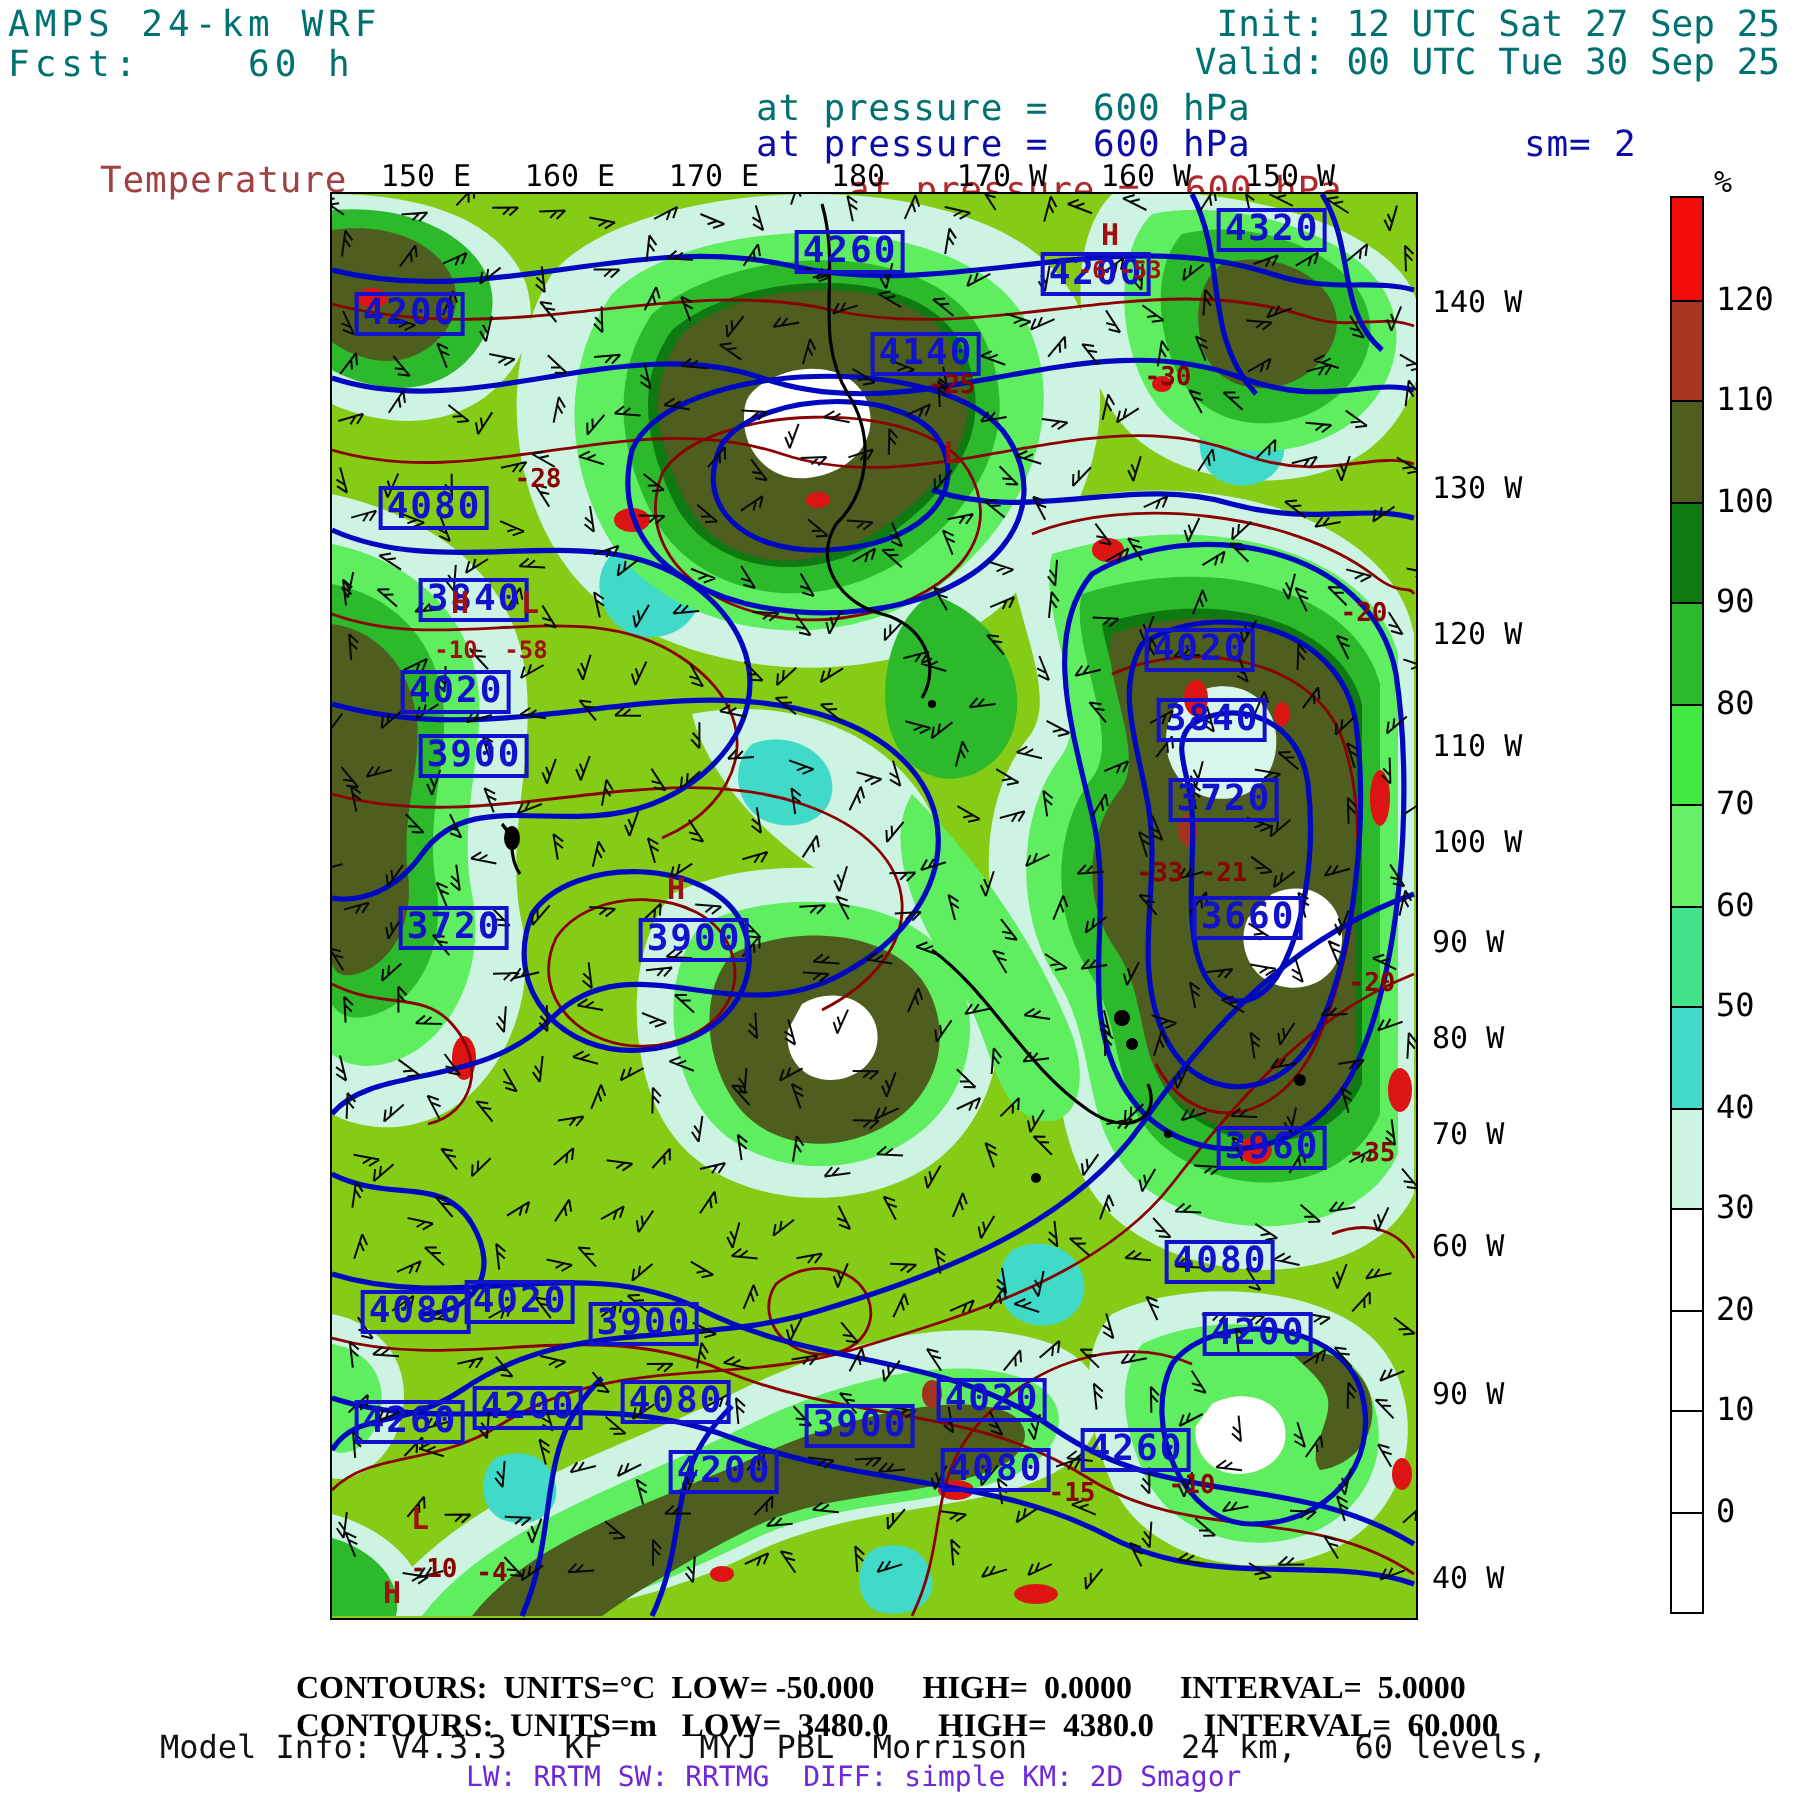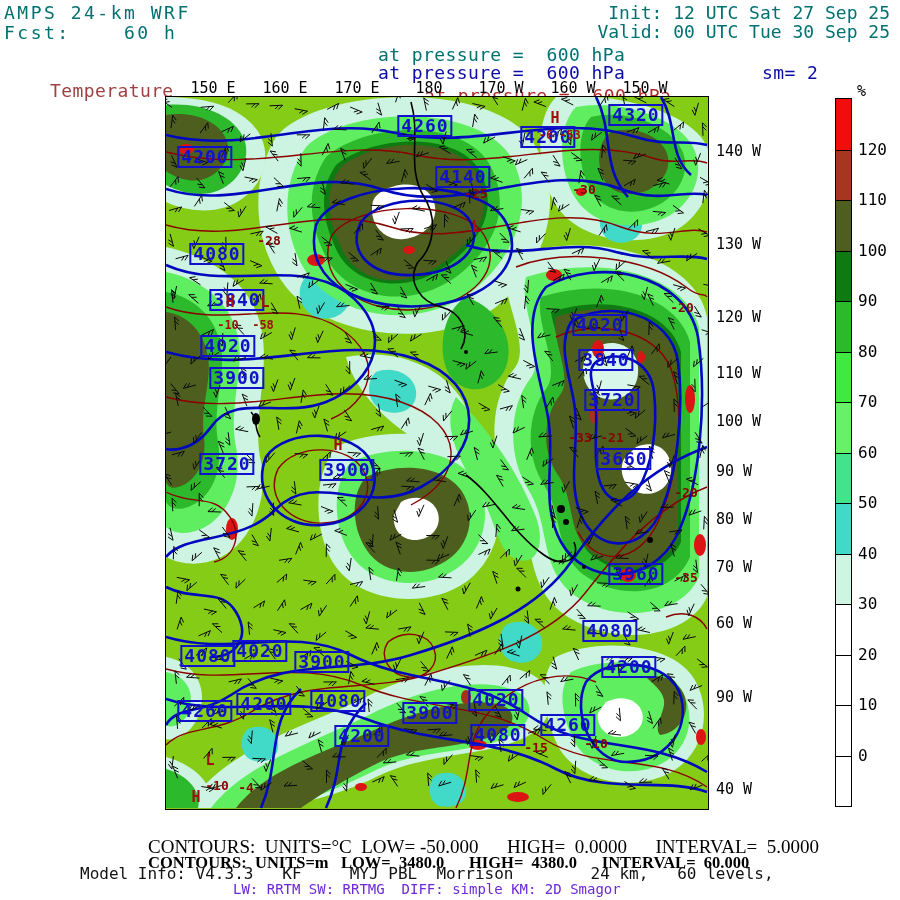--- a/index.html
+++ b/index.html
@@ -24,21 +24,21 @@
           font-size:13px;font-weight:bold;color:#8b0000;z-index:5;line-height:1;}
   .mklabel{position:absolute;transform:translate(-50%,-50%);
           font-size:15px;font-weight:bold;color:#a01010;z-index:5;line-height:1;}
   .mklabel.small{font-size:12px;}
   #colorbar{position:absolute;left:835px;top:98px;width:15px;height:707px;
             border:1px solid #000;}
   .cb-seg{width:100%;border-top:1px solid #000;box-sizing:border-box;}
   .cb-seg:first-child{border-top:none;}
   .cb-tick{position:absolute;left:858px;font-size:16px;color:#000;}
   #cb-unit{left:857px;top:84px;font-size:15px;}
-  #ftr-ct{left:148px;top:837px;font-family:"Liberation Serif",serif;font-weight:normal;font-size:19px;}
+  #ftr-ct{left:148px;top:837px;font-family:"Liberation Serif",serif;font-weight:bold;font-size:16px;}
   #ftr-ch{left:148px;top:854px;font-family:"Liberation Serif",serif;font-weight:bold;font-size:16.5px;}
   #ftr-m1{left:80px;top:866px;font-size:16px;color:#111;}
   #ftr-m2{left:233px;top:882px;font-size:14px;color:#6d28d9;}
 </style>
 </head>
 <body>
 
 <div class="abs" id="hdr-title" style="color: rgb(0, 113, 113);">AMPS 24-km WRF</div>
 <div class="abs" id="hdr-fcst" style="color: rgb(0, 113, 113);">Fcst:    60 h</div>
 <div class="abs" id="hdr-init" style="color: rgb(0, 113, 113);">Init: 12 UTC Sat 27 Sep 25</div>

